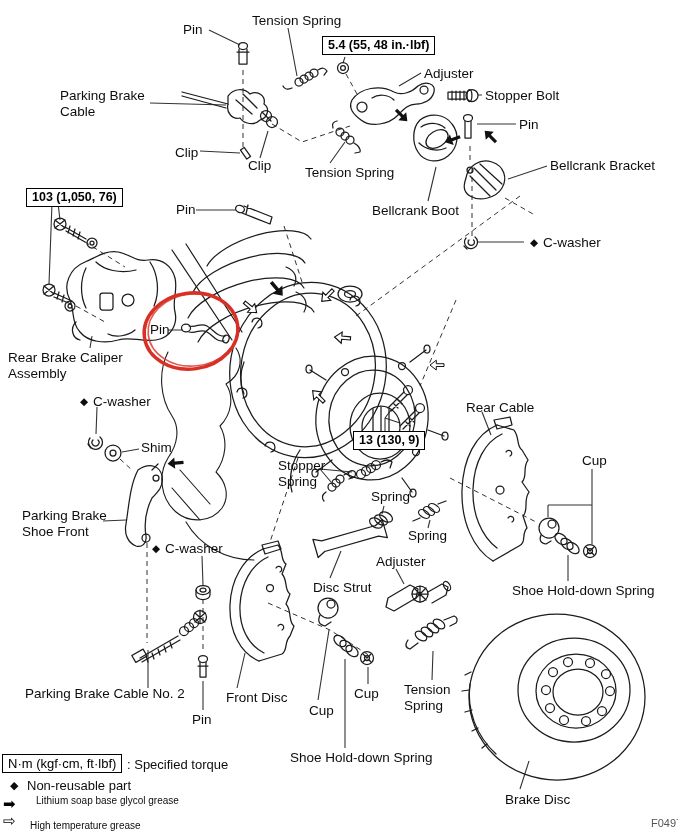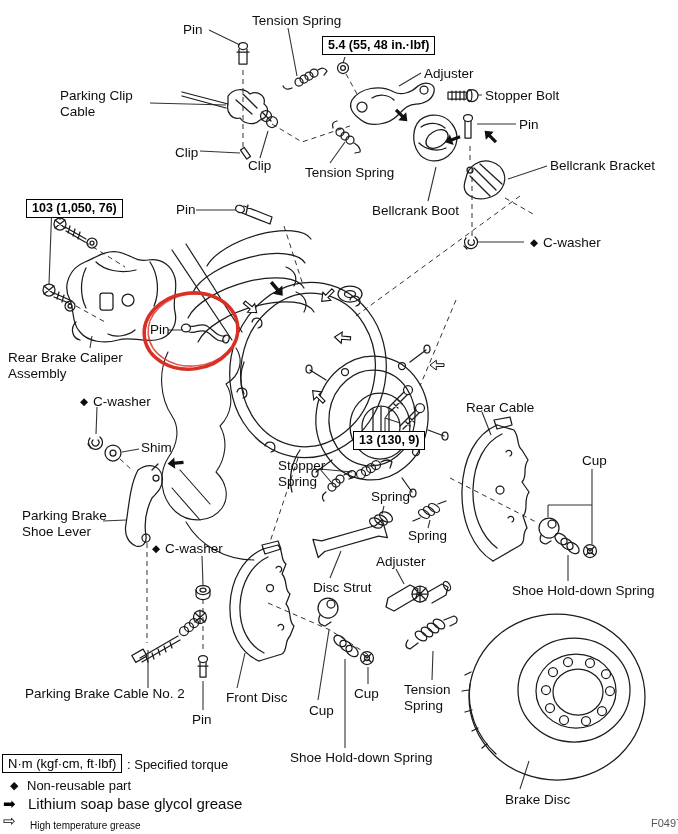--- a/index.html
+++ b/index.html
@@ -374,41 +374,41 @@
     <use href="#arr" transform="translate(444,370) rotate(180) scale(0.7)"></use>
   </g>
 
   <g fill="none" stroke="#d93025">
     <ellipse cx="191" cy="331" rx="47" ry="38" stroke-width="3.4" transform="rotate(-8 191 331)"></ellipse>
     <ellipse cx="193" cy="330" rx="45" ry="36" stroke-width="1.6" opacity="0.8" transform="rotate(-6 193 330)"></ellipse>
   </g>
 </svg>
 
 <div class="tq" style="left:322px;top:36px">5.4 (55, 48 in.·lbf)</div>
-<div class="tq" style="left:26px;top:199px">103 (1,050, 76)</div>
+<div class="tq" style="left:26px;top:188px">103 (1,050, 76)</div>
 <div class="tq" style="left:353px;top:431px">13 (130, 9)</div>
 
 <div class="lbl" style="left:183px;top:22px">Pin</div>
 <div class="lbl" style="left:252px;top:13px">Tension Spring</div>
 <div class="lbl" style="left:424px;top:66px">Adjuster</div>
 <div class="lbl" style="left:485px;top:88px">Stopper Bolt</div>
 <div class="lbl" style="left:519px;top:117px">Pin</div>
 <div class="lbl" style="left:550px;top:158px">Bellcrank Bracket</div>
-<div class="lbl wrap" style="left:60px;top:88px;width:100px">Parking Clip Cable</div>
+<div class="lbl wrap" style="left:60px;top:88px;width:100px">Parking Brake Cable</div>
 <div class="lbl" style="left:175px;top:145px">Clip</div>
 <div class="lbl" style="left:248px;top:158px">Clip</div>
 <div class="lbl" style="left:305px;top:165px">Tension Spring</div>
 <div class="lbl" style="left:372px;top:203px">Bellcrank Boot</div>
 <div class="lbl" style="left:530px;top:235px"><span class="dia">◆</span><span>C-washer</span></div>
 <div class="lbl" style="left:176px;top:202px">Pin</div>
 <div class="lbl" style="left:150px;top:322px">Pin</div>
 <div class="lbl wrap" style="left:8px;top:350px;width:140px">Rear Brake Caliper Assembly</div>
 <div class="lbl" style="left:80px;top:394px"><span class="dia">◆</span><span>C-washer</span></div>
 <div class="lbl" style="left:141px;top:440px">Shim</div>
-<div class="lbl wrap" style="left:22px;top:508px;width:100px">Parking Brake Shoe Lever</div>
+<div class="lbl wrap" style="left:22px;top:508px;width:100px">Parking Brake Shoe Front</div>
 <div class="lbl" style="left:152px;top:541px"><span class="dia">◆</span><span>C-washer</span></div>
 <div class="lbl" style="left:25px;top:686px">Parking Brake Cable No. 2</div>
 <div class="lbl" style="left:192px;top:712px">Pin</div>
 <div class="lbl" style="left:466px;top:400px">Rear Cable</div>
 <div class="lbl" style="left:582px;top:453px">Cup</div>
 <div class="lbl" style="left:512px;top:583px">Shoe Hold-down Spring</div>
 <div class="lbl wrap" style="left:278px;top:458px;width:54px">Stopper Spring</div>
 <div class="lbl" style="left:371px;top:489px">Spring</div>
 <div class="lbl" style="left:408px;top:528px">Spring</div>
 <div class="lbl" style="left:313px;top:580px">Disc Strut</div>
@@ -418,19 +418,19 @@
 <div class="lbl" style="left:354px;top:686px">Cup</div>
 <div class="lbl wrap" style="left:404px;top:682px;width:58px">Tension Spring</div>
 <div class="lbl" style="left:290px;top:750px">Shoe Hold-down Spring</div>
 <div class="lbl" style="left:505px;top:792px">Brake Disc</div>
 
 <div class="tq" style="left:2px;top:754px;font-weight:normal;font-size:13px">N·m (kgf·cm, ft·lbf)</div>
 <div class="lbl" style="left:127px;top:757px;font-size:13px">: Specified torque</div>
 <div class="lbl" style="left:10px;top:779px;font-size:11px">◆</div>
 <div class="lbl" style="left:27px;top:778px;font-size:13px">Non-reusable part</div>
 <div class="leg-arrow" style="left:3px;top:796px">➡</div>
-<div class="lbl" style="left:28px;top:795px;font-size:15px">Lithium soap base glycol grease</div>
+<div class="lbl" style="left:36px;top:795px;font-size:10px">Lithium soap base glycol grease</div>
 <div class="leg-arrow" style="left:3px;top:813px">⇨</div>
 <div class="lbl" style="left:30px;top:820px;font-size:10px">High temperature grease</div>
 
 <div class="figcode">F04970</div>
 
 </div>
 
 </body></html>

